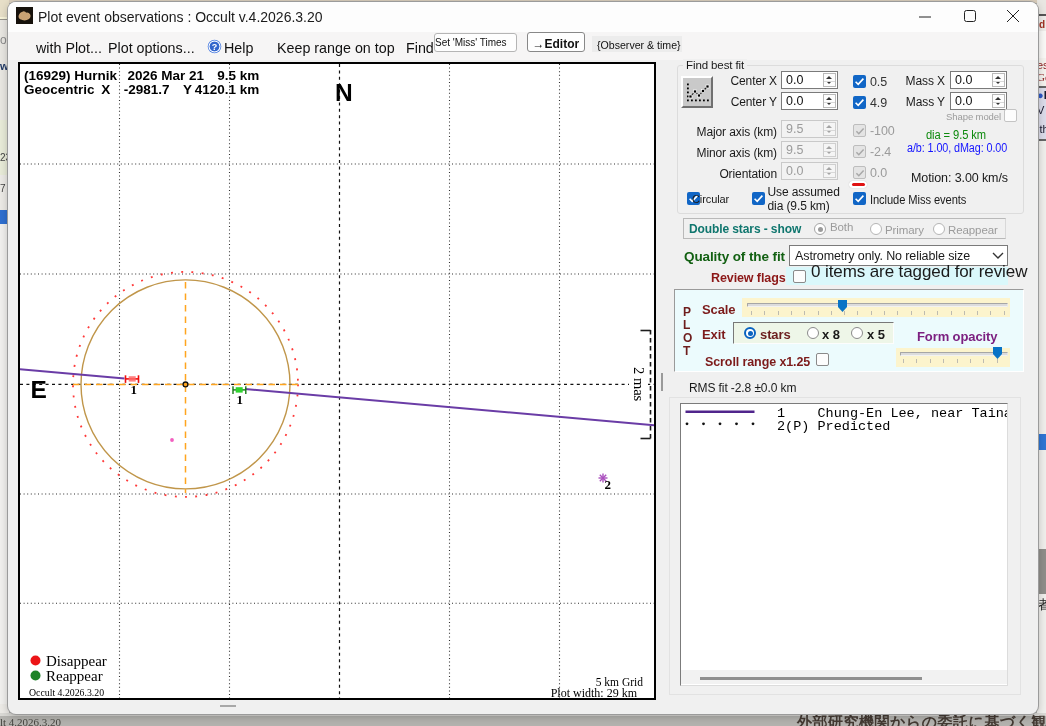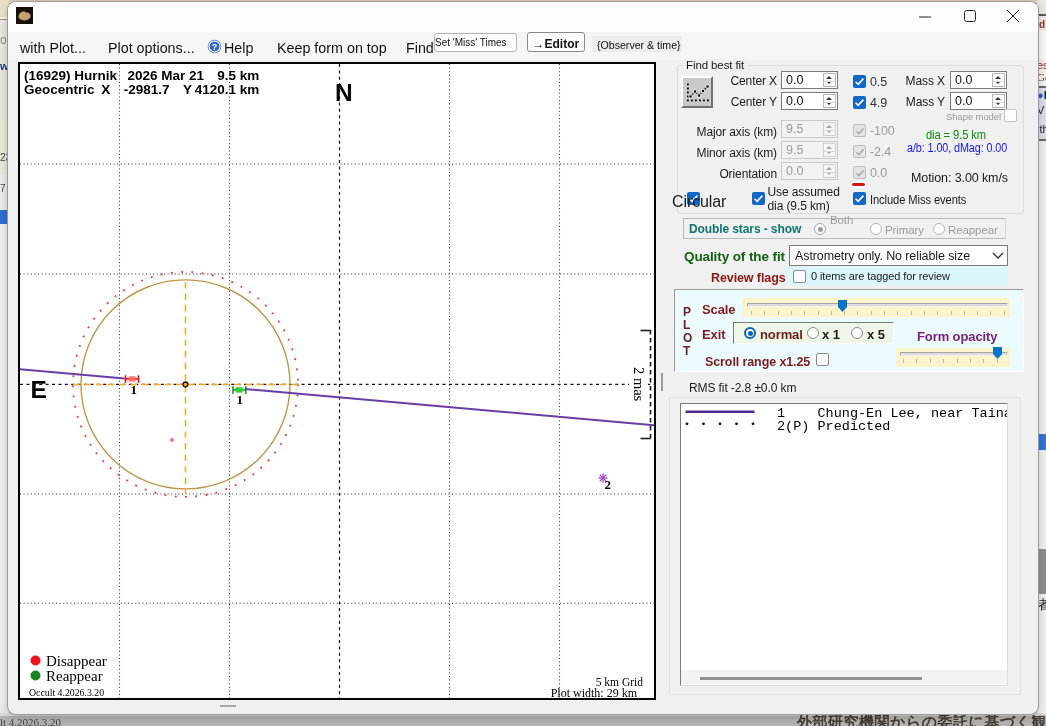--- a/index.html
+++ b/index.html
@@ -94,43 +94,44 @@
     <div class="abs" style="left:0;top:3px;font-size:11px;color:#45443f;font-family:'Liberation Serif',serif">lt 4.2026.3.20</div>
     <div class="abs" style="left:797px;top:0px;font-size:15px;font-weight:bold;color:#443a33;letter-spacing:0.5px;white-space:nowrap">外部研究機関からの委託に基づく観測</div>
   </div>
 
   <div class="abs" id="win">
     <div class="abs" id="titlebar">
       <svg class="abs" style="left:8px;top:5px" width="17" height="17">
         <rect width="17" height="17" fill="#16110b"></rect>
         <path d="M2.8 10.8 C2 8.2 3.8 5.6 6 5 C7.8 3.6 9.6 4.8 10.2 5.8 C11.4 5 13.4 6 14.2 7.6 C15 9.2 14.4 11.2 13 12 C11 13.4 8.4 13.8 6.2 13 C4.6 12.6 3.2 12 2.8 10.8 Z" fill="#c7a173"></path>
       </svg>
+      <div class="abs" id="apptitle">Plot event observations : Occult v.4.2026.3.20</div>
       <div class="abs" id="titlebtns">
         <svg class="abs" style="left:910px;top:0" width="14" height="30">
           <line x1="1" y1="15" x2="13" y2="15" stroke="#222" stroke-width="1"></line>
         </svg>
         <svg class="abs" style="left:955px;top:0" width="14" height="30">
           <rect x="1.5" y="8.5" width="11" height="11" fill="none" stroke="#222" stroke-width="1" rx="2"></rect>
         </svg>
         <svg class="abs" style="left:997px;top:0" width="16" height="30">
           <path d="M2 8 L14 20 M14 8 L2 20" stroke="#222" stroke-width="1"></path>
         </svg>
       </div>
     </div>
     <div class="abs" id="menubar">
-      <div class="mitem" style="left:12px">with Plot...</div>
+      <div class="mitem" style="left:28px">with Plot...</div>
       <div class="mitem" style="left:100px">Plot options...</div>
       <svg class="abs" style="left:199px;top:7px" width="15" height="15">
         <circle cx="7.5" cy="7.5" r="6.8" fill="#4a7de0"></circle>
         <circle cx="7.5" cy="7.5" r="5.4" fill="none" stroke="#fff" stroke-width="1.2"></circle>
         <circle cx="7.5" cy="7.5" r="4.8" fill="#3366cc"></circle>
         <text x="7.5" y="11" font-size="9" fill="#fff" text-anchor="middle" font-weight="bold">?</text>
       </svg>
       <div class="mitem" style="left:216px">Help</div>
-      <div class="mitem" style="left:269px">Keep form on top</div>
+      <div class="mitem" style="left:269px">Keep range on top</div>
       <div class="mitem" style="left:398px">Find</div>
       <div class="mbtn" style="left:426px;top:0.7px;width:83px;height:19.5px"></div>
       <div class="mitem" style="left:427px;top:5px;font-size:10px">Set 'Miss' Times</div>
       <div class="mbtn" style="left:519px;top:0.4px;width:58px;height:20px;border-color:#888"></div>
       <div class="mitem" style="left:524.5px;top:5px;font-size:12px;font-weight:bold">→Editor</div>
       <div class="abs" style="left:584px;top:3.5px;width:90px;height:16.5px;background:#ececec"></div>
       <div class="mitem" style="left:589px;top:7px;font-size:10.6px">{Observer &amp; time}</div>
     </div>
 
     <div class="abs" id="plot">
@@ -327,67 +328,67 @@
     <div class="abs lbl" style="left:903px;top:169px;font-size:12.5px">Motion: 3.00 km/s</div>
 
     <div class="abs" style="left:841px;top:179px;width:18px;height:6.5px;background:#fff;border-radius:3.5px;box-shadow:0 0 1px rgba(0,0,0,0.25)"></div>
     <div class="abs" style="left:843.5px;top:180.5px;width:13px;height:3.5px;background:#e01212;border-radius:1.8px"></div>
 
     <span class="cb" style="left:679px;top:190px">
       <svg width="13" height="13">
         <path d="M2.6 6.8 L5.2 9.4 L10.4 3.6" stroke="#fff" stroke-width="1.6" fill="none"></path>
       </svg>
     </span>
-    <div class="abs lbl" style="left:664px;top:191px;font-size:16px">Circular</div>
+    <div class="abs lbl" style="left:684px;top:191px;font-size:11px">Circular</div>
     <span class="cb" style="left:743.5px;top:190px">
       <svg width="13" height="13">
         <path d="M2.6 6.8 L5.2 9.4 L10.4 3.6" stroke="#fff" stroke-width="1.6" fill="none"></path>
       </svg>
     </span>
     <div class="abs lbl" style="left:759.5px;top:184px;font-size:12px;line-height:13.5px">Use assumed<br>dia (9.5 km)</div>
     <span class="cb" style="left:845px;top:190px">
       <svg width="13" height="13">
         <path d="M2.6 6.8 L5.2 9.4 L10.4 3.6" stroke="#fff" stroke-width="1.6" fill="none"></path>
       </svg>
     </span>
     <div class="abs lbl" style="left:862px;top:191px;font-size:12px;transform:scaleX(0.93);transform-origin:left">Include Miss events</div>
 
     <div class="abs" style="left:675px;top:216px;width:323px;height:21px;border:1px solid #b9b9b9;border-right-color:#d8d8d8;background:#f0f0f0"></div>
     <div class="abs lbl" style="left:681px;top:220px;font-size:12px;font-weight:bold;color:#0f766e">Double stars - show</div>
     <span class="radio sel-gray" style="left:806px;top:221px;border-color:#a5a5a5"></span>
-    <div class="abs lbl graytxt" style="left:822px;top:212px;font-size:11.5px">Both</div>
+    <div class="abs lbl graytxt" style="left:822px;top:219px;font-size:11.5px">Both</div>
     <span class="radio" style="left:862px;top:221px;border-color:#b5b5b5"></span>
     <div class="abs lbl graytxt" style="left:877px;top:221.5px;font-size:11.5px">Primary</div>
     <span class="radio" style="left:925px;top:221px;border-color:#b5b5b5"></span>
     <div class="abs lbl graytxt" style="left:940px;top:221.5px;font-size:11.5px">Reappear</div>
 
     <div class="abs lbl" style="left:676px;top:247px;font-size:13.5px;font-weight:bold;color:#126012">Quality of the fit</div>
     <div class="abs" style="left:781px;top:243px;width:219px;height:21px;background:#fff;border:1px solid #7a7a7a"></div>
     <div class="abs lbl" style="left:787px;top:247px;font-size:12.5px">Astrometry only. No reliable size</div>
     <svg class="abs" style="left:984px;top:250px" width="12" height="8">
       <path d="M1 1 L6 6 L11 1" stroke="#333" stroke-width="1.4" fill="none"></path>
     </svg>
     <div class="abs lbl" style="left:703px;top:269px;font-size:12.5px;font-weight:bold;color:#8c1717">Review flags</div>
     <div class="abs" style="left:778px;top:265px;width:222px;height:17.5px;background:#daf8fb"></div>
     <span class="cb off" style="left:784.5px;top:267.5px"></span>
-    <div class="abs lbl" style="left:803px;top:268px;font-size:11px">0 items are tagged for review</div>
+    <div class="abs lbl" style="left:803px;top:260px;font-size:17px">0 items are tagged for review</div>
 
     <div class="abs" style="left:666px;top:287px;width:350px;height:83px;background:#ecfbfd;border-top:1px solid #9a9a9a;border-left:1px solid #9a9a9a;border-right:1px solid #fff;border-bottom:1px solid #fff"></div>
     <div class="abs lbl" style="left:675px;top:303.5px;font-size:12px;font-weight:bold;color:#6e1d1d;line-height:13.2px">P<br>L<br>O<br>T</div>
     <div class="abs lbl" style="left:694px;top:300px;font-size:13px;font-weight:bold;color:#7c1b1b">Scale</div>
     <div class="abs slider-box" style="left:734px;top:296px;width:268px;height:19px"></div>
     <div class="abs track" style="left:739px;top:300.5px;width:261px"></div>
     <div class="abs ticks" style="left:743px;top:309px;width:254px;background:repeating-linear-gradient(to right,#a8a8a8 0,#a8a8a8 1px,transparent 1px,transparent 13.3px)"></div>
     <div class="abs thumb" style="left:830px;top:298px"></div>
     <div class="abs lbl" style="left:694px;top:325px;font-size:13px;font-weight:bold;color:#7c1b1b">Exit</div>
     <div class="abs" style="left:725px;top:320px;width:161px;height:21.5px;background:#eef6e8;border-top:1.5px solid #787878;border-left:1.5px solid #787878;border-bottom:1.5px solid #fdfdfd;border-right:1.5px solid #fdfdfd"></div>
     <span class="radio sel-blue" style="left:736px;top:325px"></span>
-    <div class="abs lbl" style="left:752px;top:325px;font-size:13px;font-weight:bold;color:#6b1d1d">normal</div>
+    <div class="abs lbl" style="left:752px;top:325px;font-size:13px;font-weight:bold;color:#6b1d1d">stars</div>
     <span class="radio" style="left:799px;top:325px"></span>
-    <div class="abs lbl" style="left:814px;top:325px;font-size:13px;font-weight:bold">x 1</div>
+    <div class="abs lbl" style="left:814px;top:325px;font-size:13px;font-weight:bold">x 8</div>
     <span class="radio" style="left:843px;top:325px"></span>
     <div class="abs lbl" style="left:859px;top:325px;font-size:13px;font-weight:bold">x 5</div>
     <div class="abs lbl" style="left:909px;top:327px;font-size:13px;font-weight:bold;color:#7c2080">Form opacity</div>
     <div class="abs slider-box" style="left:888px;top:346px;width:114px;height:19px"></div>
     <div class="abs track" style="left:892px;top:349.5px;width:108px"></div>
     <div class="abs ticks" style="left:895px;top:357px;width:102px;background:repeating-linear-gradient(to right,#a8a8a8 0,#a8a8a8 1px,transparent 1px,transparent 13.4px)"></div>
     <div class="abs thumb" style="left:985px;top:345px"></div>
     <div class="abs lbl" style="left:697px;top:353px;font-size:12.5px;font-weight:bold;color:#7c1b1b">Scroll range x1.25</div>
     <span class="cb off" style="left:808px;top:351px"></span>
 

